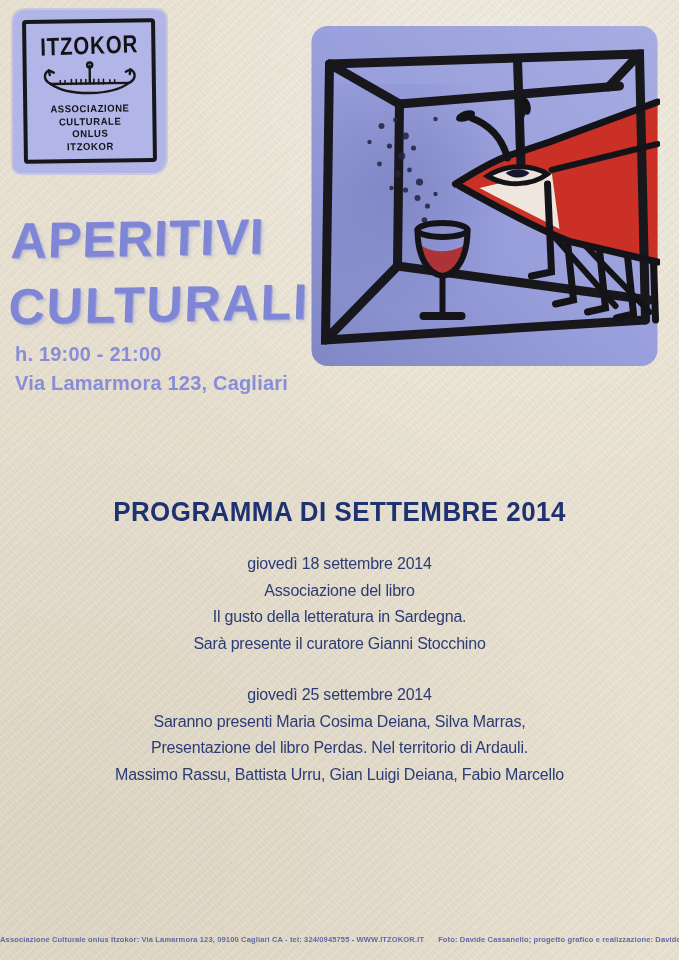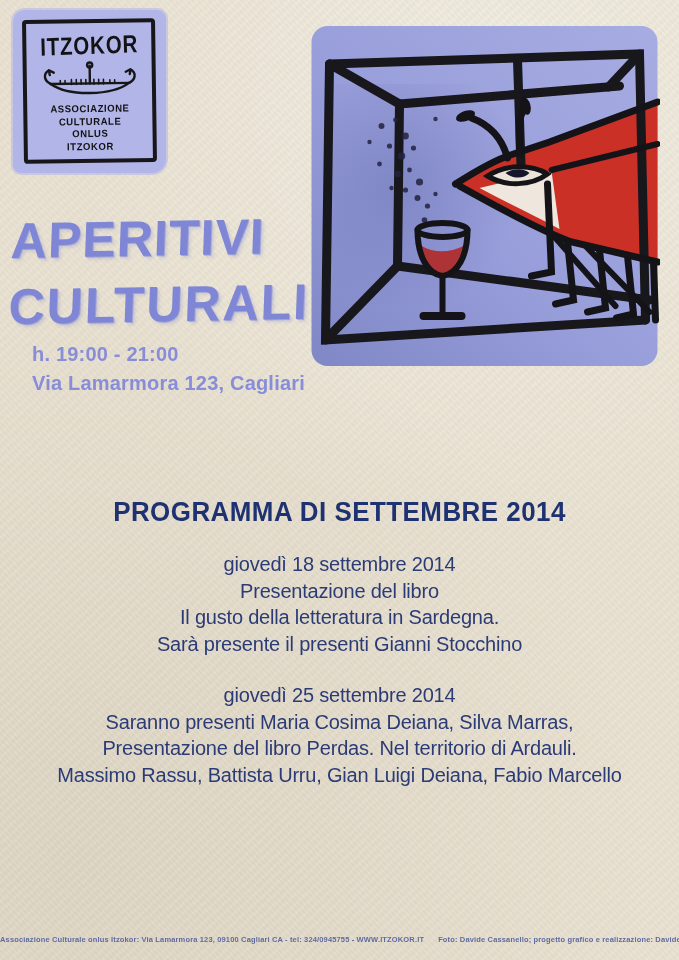--- a/index.html
+++ b/index.html
@@ -52,32 +52,32 @@
     transform:skewX(-3deg) rotate(-1deg); transform-origin:left top;
     text-shadow:1px 1px 0 rgba(126,134,213,.55), 3px 3px 3px rgba(126,134,213,.25);
     white-space:nowrap;
   }
   .graffiti .l2 { letter-spacing:2px; }
 
   
   .info {
     position:absolute; left:15px; top:340px;
     color:#878dd8; font-weight:bold; font-size:20px; line-height:28.5px;
-    white-space:nowrap; letter-spacing:.2px;margin-left:17px;
+    white-space:nowrap; letter-spacing:.2px;
   }
 
   
   .heading {
     position:absolute; left:0; top:497px; width:100%;
     text-align:center; color:#1e3170; font-weight:bold; font-size:27px; letter-spacing:.5px;
     transform:scaleX(.96);
   }
   .event {
     position:absolute; left:0; width:100%; text-align:center;
-    color:#2b3b76; font-size:20px; line-height:26.5px; letter-spacing:-.2px;
+    color:#2b3b76; font-size:16px; line-height:26.5px; letter-spacing:-.2px;
   }
   .event.e1 { top:551px; }
   .event.e2 { top:682px; }
   .it { }
 
   
   .footer {
     position:absolute; left:0; top:935px; width:100%; text-align:center;
     color:#5f6ba2; font-weight:bold; font-size:7.5px; letter-spacing:.15px; white-space:nowrap;
   }
@@ -205,23 +205,23 @@
 
   <div class="info">
     <div>h. 19:00 - 21:00</div>
     <div>Via Lamarmora 123, Cagliari</div>
   </div>
 
   <div class="heading">PROGRAMMA DI SETTEMBRE 2014</div>
 
   <div class="event e1">
     <div>giovedì 18 settembre 2014</div>
-    <div><span>Presentazione del libro</span></div>
+    <div><span>Associazione del libro</span></div>
     <div><span class="it">Il gusto della letteratura in Sardegna.</span></div>
-    <div><span>Sarà presente il presenti </span><span class="it">Gianni Stocchino</span></div>
+    <div><span>Sarà presente il curatore </span><span class="it">Gianni Stocchino</span></div>
   </div>
 
   <div class="event e2">
     <div>giovedì 25 settembre 2014</div>
     <div><span>Saranno presenti </span><span class="it">Maria Cosima Deiana, Silva Marras,</span></div>
     <div><span>Presentazione del libro Perdas. Nel territorio di Ardauli.</span></div>
     <div><span class="it">Massimo Rassu, Battista Urru, Gian Luigi Deiana, Fabio Marcello</span></div>
   </div>
 
   <div class="footer">

